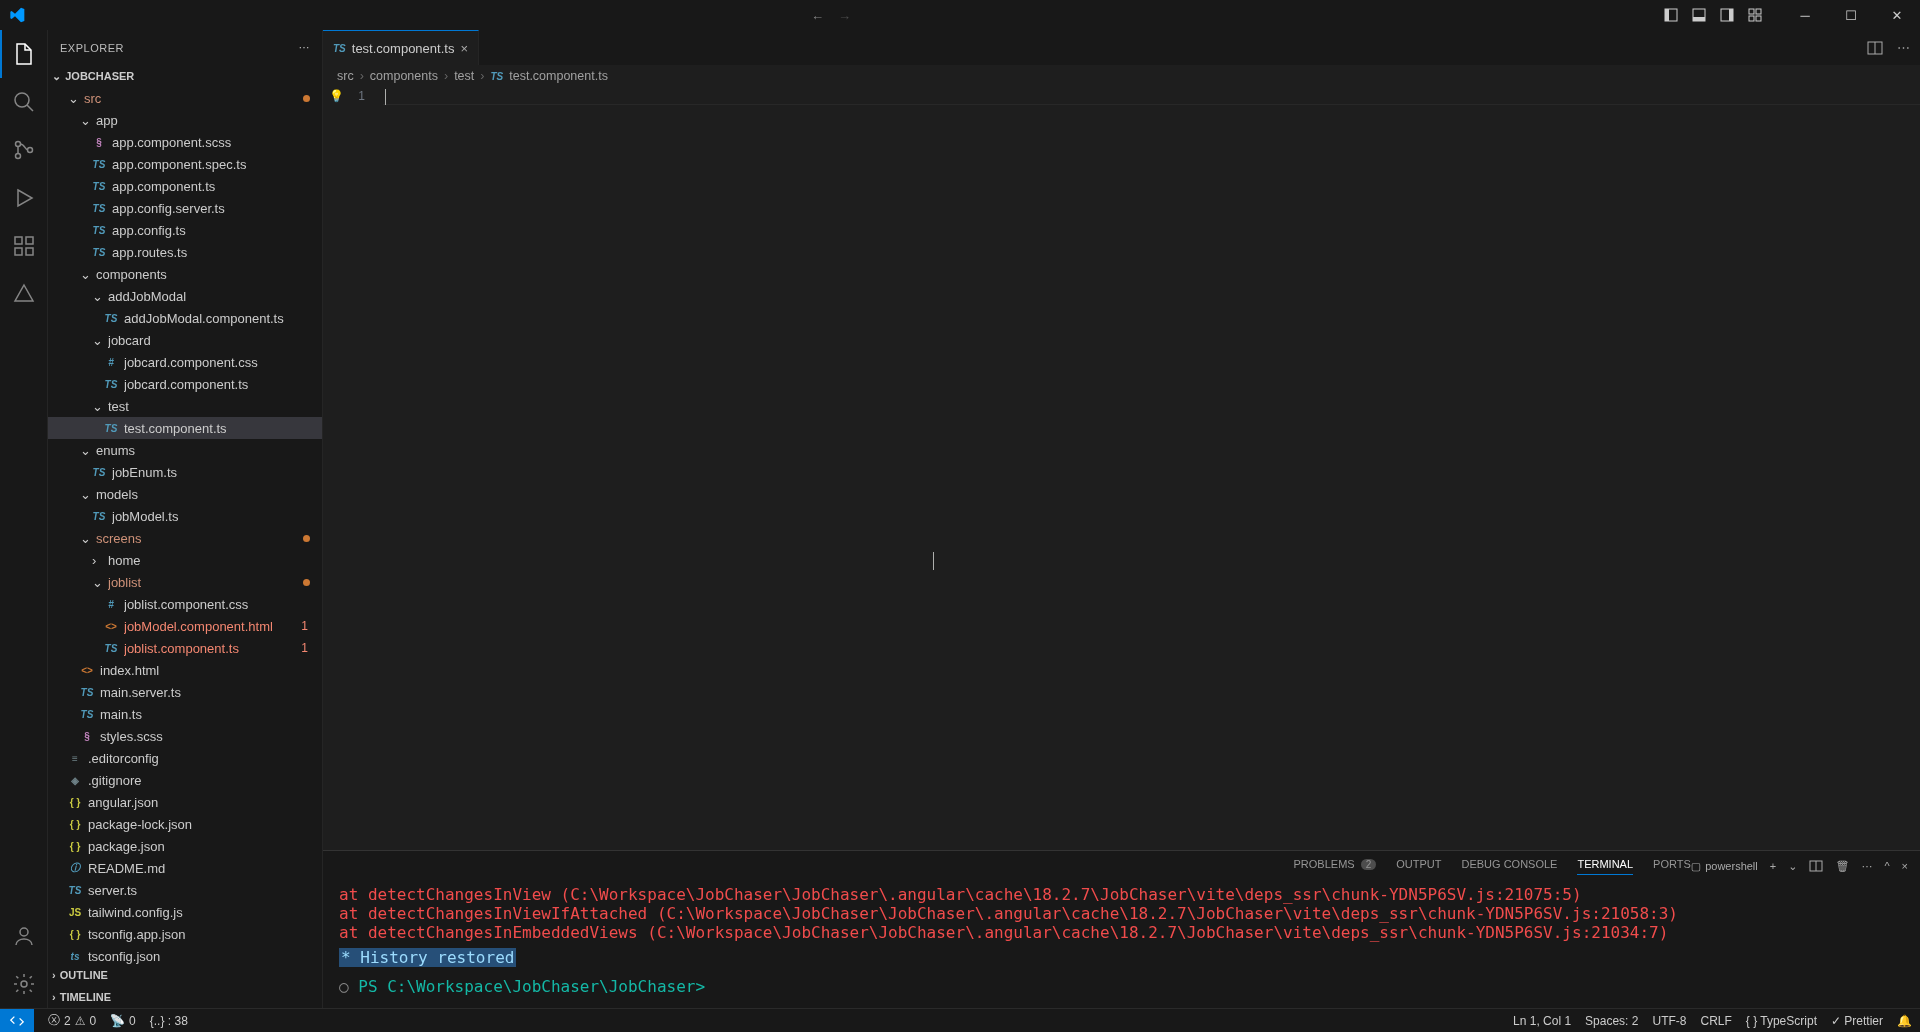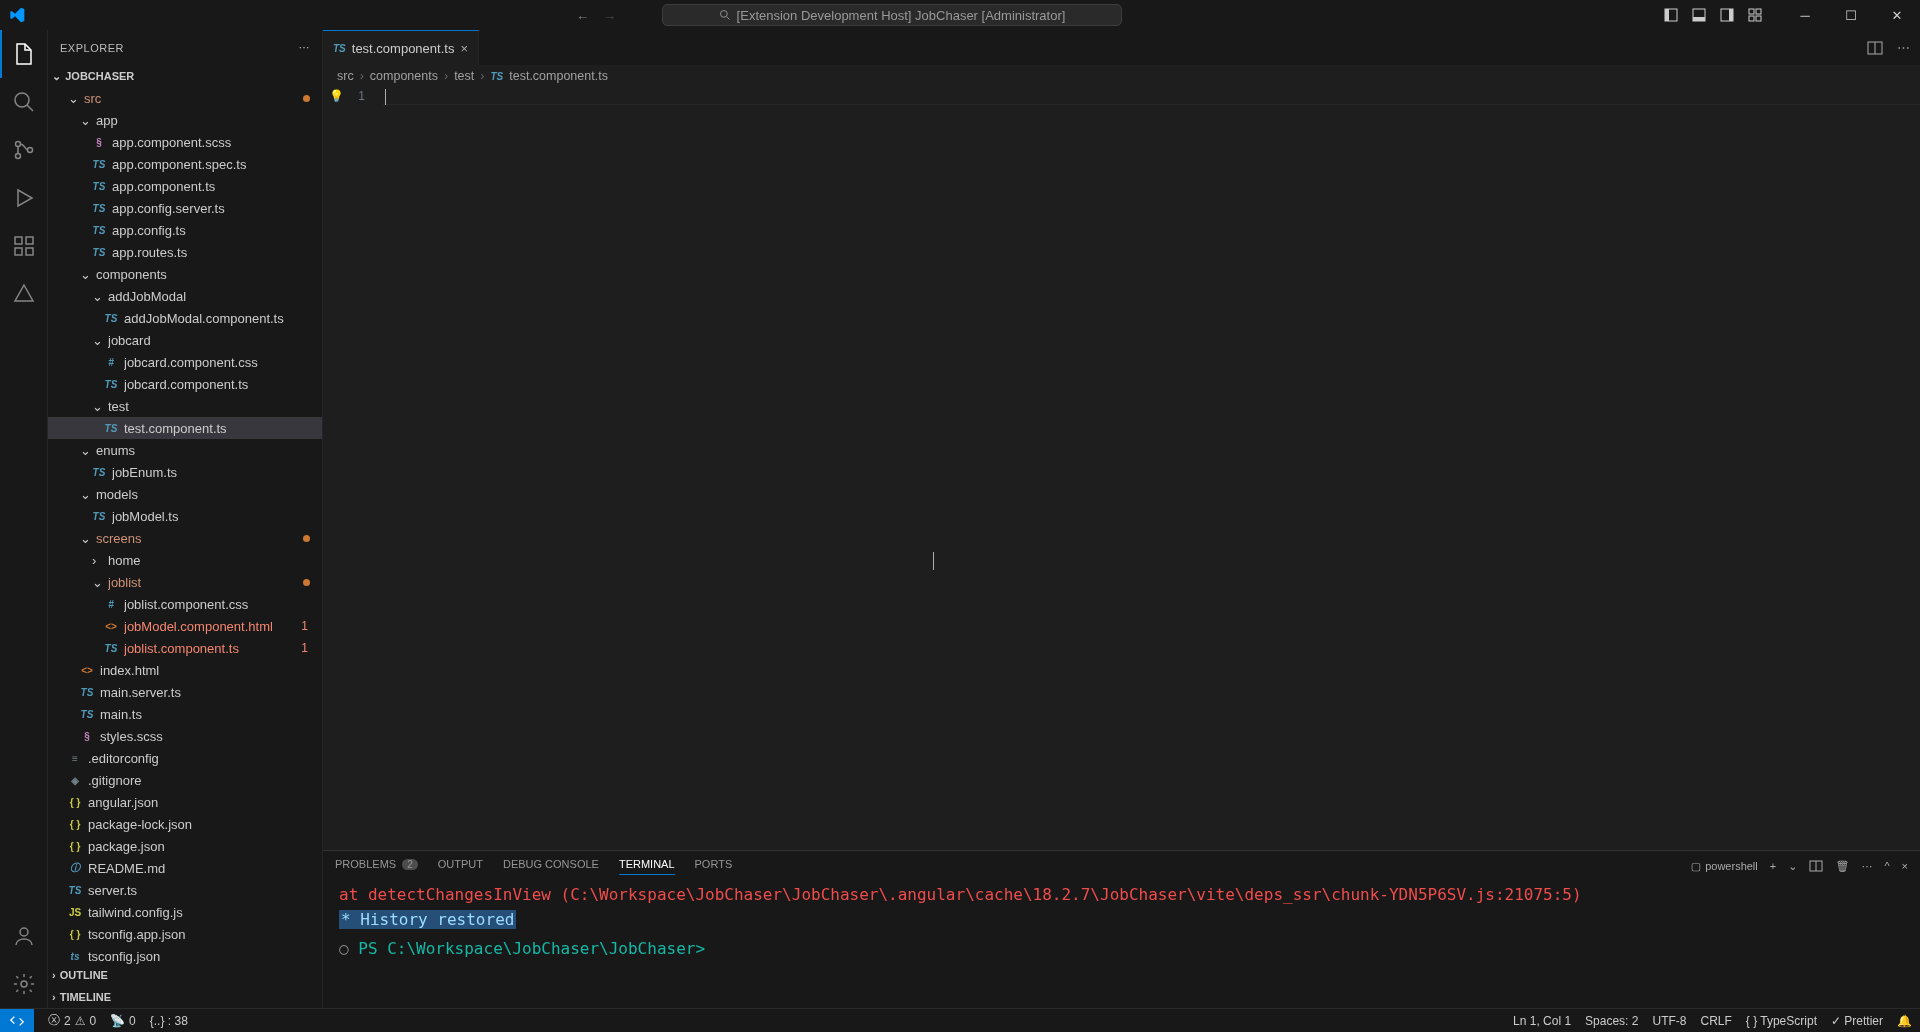--- a/index.html
+++ b/index.html
@@ -65,21 +65,21 @@
 .editor-body { flex:1; display:flex; position:relative;}
 .gutter { width: 60px; text-align:right; padding-right:18px; color:#6e7681; font-size:12px; padding-top:2px; position:relative;}
 .gutter .bulb{ position:absolute; left:6px; top:2px; color:#ffcc00;}
 .code-area { flex:1; position:relative;}
 .code-line { height:18px; }
 .cursor-caret { position:absolute; left:2px; top:2px; width:1px; height:16px; background:#aeafad;}
 .text-cursor { position:absolute; width:1px; height:18px; background:#aeafad; }
 
 
 .panel { height: 158px; background:#181818; border-top:1px solid #333; display:flex; flex-direction:column;}
-.panel-tabs { height:30px; display:flex; align-items:center; justify-content:space-between; padding:0 12px; font-size:11px;}
+.panel-tabs { height:30px; display:flex; align-items:center; justify-content:flex-end; padding:0 12px; font-size:11px;}
 .panel-tabs .left { display:flex; gap:20px; color:#969696;}
 .panel-tab { cursor:pointer; display:flex; align-items:center; gap:6px; padding-bottom:4px;}
 .panel-tab.active { color:#fff; border-bottom:1px solid #0078d4;}
 .pill { background:#4d4d4d; border-radius:8px; padding:0 5px; font-size:10px;}
 .panel-tabs .right { display:flex; gap:12px; align-items:center; color:#aaa;}
 .terminal-body { flex:1; padding:4px 16px; font-family:Consolas,monospace; font-size:16px; overflow:hidden; color:#ccc;}
 .term-err{color:#f14c4c;}
 .term-hist{ background:#264f78; color:#9cdcfe; padding:0 2px;}
 .term-prompt{color:#14b8a6;}
 
@@ -95,27 +95,20 @@
 <div class="titlebar">
   <div class="logo">
     <svg width="16" height="16" viewBox="0 0 24 24">
         <path fill="#0098ff" d="M23 3l-5-2-9 9-5-4-2 1v10l2 1 5-4 9 9 5-2V3z"></path>
       </svg>
   </div>
   <div class="center">
     <div class="nav-arrows">
       <span>←</span>
       <span style="opacity:.45">→</span>
-    </div>
-    <div class="search-box">
-      <svg width="12" height="12" viewBox="0 0 16 16">
-          <circle cx="6.5" cy="6.5" r="4.5" fill="none" stroke="#999" stroke-width="1.2"></circle>
-          <line x1="10" y1="10" x2="14" y2="14" stroke="#999" stroke-width="1.2"></line>
-        </svg>
-      <span>[Extension Development Host] JobChaser [Administrator]</span>
     </div>
   </div>
   <div class="win-controls">
     <div class="layout-icons">
       <span>
           <svg width="14" height="14">
             <rect x="1" y="1" width="12" height="12" fill="none" stroke="#ccc"></rect>
             <rect x="1" y="1" width="4" height="12" fill="#ccc"></rect>
           </svg>
         </span>
@@ -458,20 +451,22 @@
               </svg>
             </span>
           <span>🗑</span>
           <span>⋯</span>
           <span>^</span>
           <span>×</span>
         </div>
       </div>
       <div class="terminal-body" id="terminal">
           <div class="term-err">    at detectChangesInView (C:\Workspace\JobChaser\JobChaser\.angular\cache\18.2.7\JobChaser\vite\deps_ssr\chunk-YDN5P6SV.js:21075:5)</div>
+          <div class="term-err">    at detectChangesInViewIfAttached (C:\Workspace\JobChaser\JobChaser\.angular\cache\18.2.7\JobChaser\vite\deps_ssr\chunk-YDN5P6SV.js:21058:3)</div>
+          <div class="term-err">    at detectChangesInEmbeddedViews (C:\Workspace\JobChaser\JobChaser\.angular\cache\18.2.7\JobChaser\vite\deps_ssr\chunk-YDN5P6SV.js:21034:7)</div>
           <div style="margin-top: 6px;"><span class="term-hist"> * History restored </span></div>
           <div style="margin-top: 10px;"><span style="color:#888">○ </span><span class="term-prompt">PS C:\Workspace\JobChaser\JobChaser&gt; </span></div>
         </div>
     </div>
   </div>
 </div>
 
 <div class="statusbar">
   <div class="left">
     <div class="remote">

